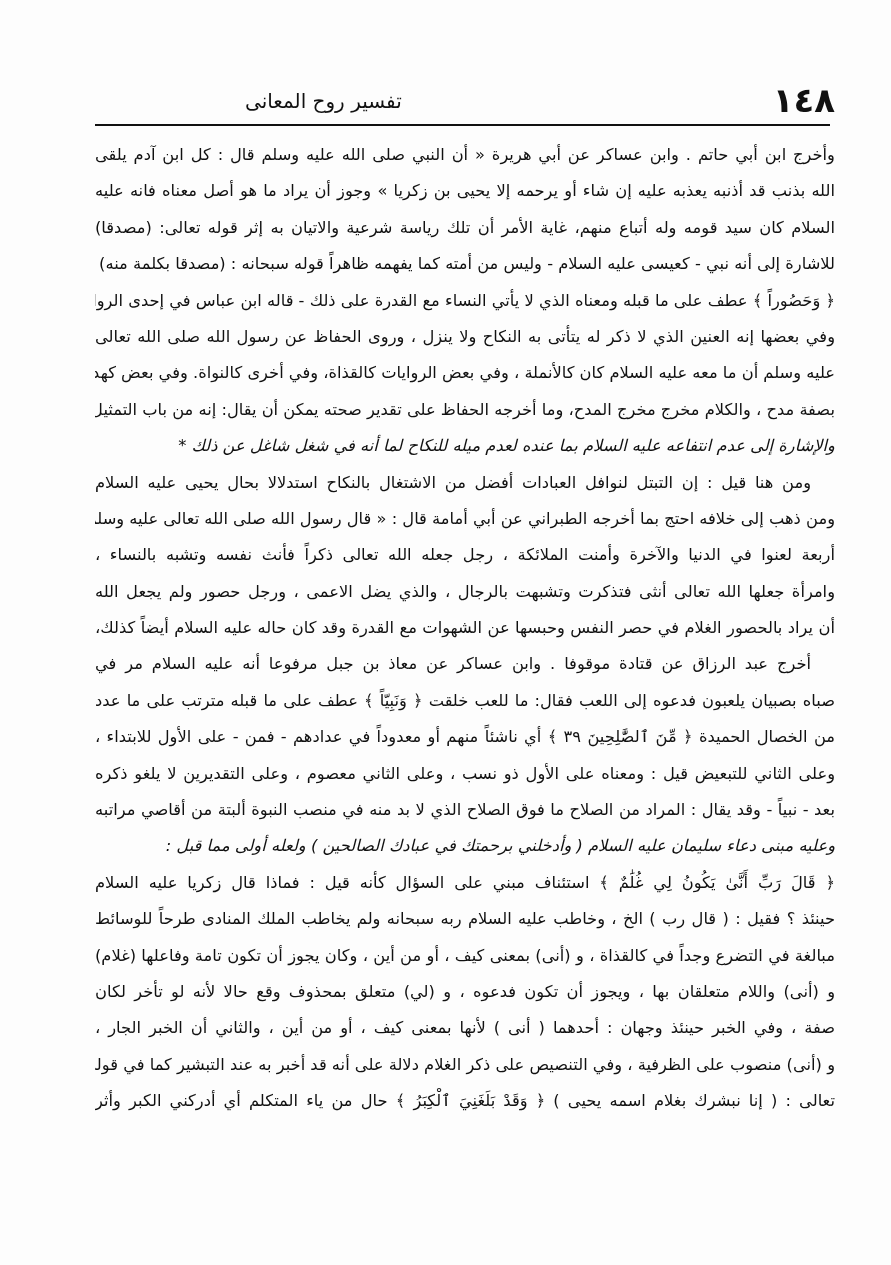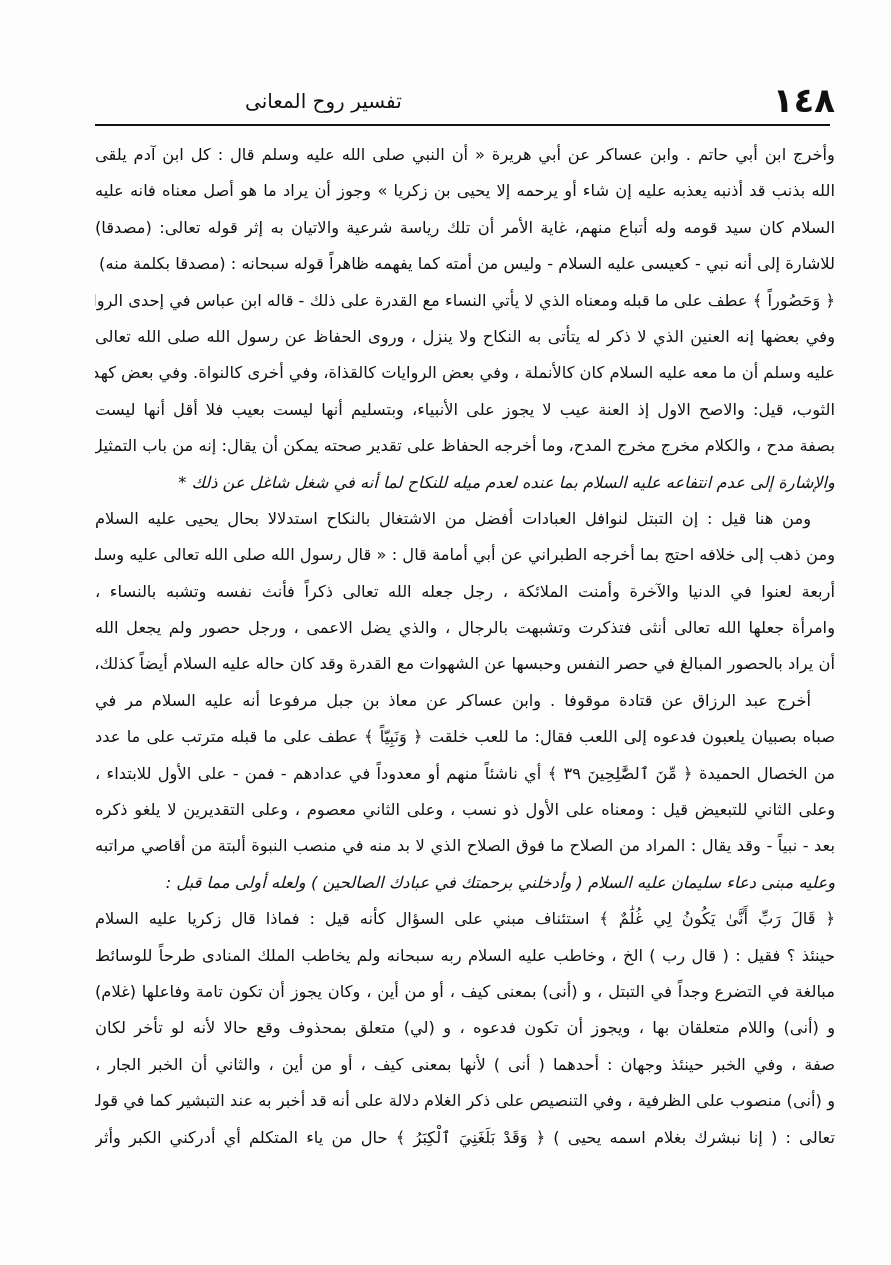--- a/index.html
+++ b/index.html
@@ -27,35 +27,34 @@
   <div class="rule"></div>
 
   <div class="body-text">
     <div class="line">وأخرج ابن أبي حاتم . وابن عساكر عن أبي هريرة « أن النبي صلى الله عليه وسلم قال : كل ابن آدم يلقى</div>
     <div class="line">الله بذنب قد أذنبه يعذبه عليه إن شاء أو يرحمه إلا يحيى بن زكريا » وجوز أن يراد ما هو أصل معناه فانه عليه</div>
     <div class="line">السلام كان سيد قومه وله أتباع منهم، غاية الأمر أن تلك رياسة شرعية والاتيان به إثر قوله تعالى: (مصدقا)</div>
     <div class="line">للاشارة إلى أنه نبي - كعيسى عليه السلام - وليس من أمته كما يفهمه ظاهراً قوله سبحانه : (مصدقا بكلمة منه) *</div>
     <div class="line">﴿ وَحَصُوراً ﴾ عطف على ما قبله ومعناه الذي لا يأتي النساء مع القدرة على ذلك - قاله ابن عباس في إحدى الروايات عنه -</div>
     <div class="line">وفي بعضها إنه العنين الذي لا ذكر له يتأتى به النكاح ولا ينزل ، وروى الحفاظ عن رسول الله صلى الله تعالى</div>
     <div class="line">عليه وسلم أن ما معه عليه السلام كان كالأنملة ، وفي بعض الروايات كالقذاة، وفي أخرى كالنواة. وفي بعض كهدبة</div>
-    <div class="line">الثوب، قيل: والاصح الاول إذ العنة عيب لا يجوز على الأنبياء، وبتسليم أنها ليست بعيب فلا أقل أنها ليست</div>
     <div class="line">بصفة مدح ، والكلام مخرج مخرج المدح، وما أخرجه الحفاظ على تقدير صحته يمكن أن يقال: إنه من باب التمثيل</div>
     <div class="line last">والإشارة إلى عدم انتفاعه عليه السلام بما عنده لعدم ميله للنكاح لما أنه في شغل شاغل عن ذلك *</div>
     <div class="line indent">ومن هنا قيل : إن التبتل لنوافل العبادات أفضل من الاشتغال بالنكاح استدلالا بحال يحيى عليه السلام</div>
     <div class="line">ومن ذهب إلى خلافه احتج بما أخرجه الطبراني عن أبي أمامة قال : « قال رسول الله صلى الله تعالى عليه وسلم :</div>
     <div class="line">أربعة لعنوا في الدنيا والآخرة وأمنت الملائكة ، رجل جعله الله تعالى ذكراً فأنث نفسه وتشبه بالنساء ،</div>
     <div class="line">وامرأة جعلها الله تعالى أنثى فتذكرت وتشبهت بالرجال ، والذي يضل الاعمى ، ورجل حصور ولم يجعل الله</div>
-    <div class="line">أن يراد بالحصور المبالغ في حصر النفس وحبسها عن الشهوات مع القدرة وقد كان حاله عليه السلام أيضاً كذلك،</div>
+    <div class="line">أن يراد بالحصور الغلام في حصر النفس وحبسها عن الشهوات مع القدرة وقد كان حاله عليه السلام أيضاً كذلك،</div>
     <div class="line indent">أخرج عبد الرزاق عن قتادة موقوفا . وابن عساكر عن معاذ بن جبل مرفوعا أنه عليه السلام مر في</div>
     <div class="line">صباه بصبيان يلعبون فدعوه إلى اللعب فقال: ما للعب خلقت ﴿ وَنَبِيّاً ﴾ عطف على ما قبله مترتب على ما عدد</div>
     <div class="line">من الخصال الحميدة ﴿ مِّنَ ٱلصَّٰلِحِينَ ٣٩ ﴾ أي ناشئاً منهم أو معدوداً في عدادهم - فمن - على الأول للابتداء ،</div>
     <div class="line">وعلى الثاني للتبعيض قيل : ومعناه على الأول ذو نسب ، وعلى الثاني معصوم ، وعلى التقديرين لا يلغو ذكره</div>
     <div class="line">بعد - نبياً - وقد يقال : المراد من الصلاح ما فوق الصلاح الذي لا بد منه في منصب النبوة ألبتة من أقاصي مراتبه</div>
     <div class="line last">وعليه مبنى دعاء سليمان عليه السلام ( وأدخلني برحمتك في عبادك الصالحين ) ولعله أولى مما قبل :</div>
     <div class="line">﴿ قَالَ رَبِّ أَنَّىٰ يَكُونُ لِي غُلَٰمٌ ﴾ استئناف مبني على السؤال كأنه قيل : فماذا قال زكريا عليه السلام</div>
     <div class="line">حينئذ ؟ فقيل : ( قال رب ) الخ ، وخاطب عليه السلام ربه سبحانه ولم يخاطب الملك المنادى طرحاً للوسائط</div>
-    <div class="line">مبالغة في التضرع وجداً في التبتل ، و (أنى) بمعنى كيف ، أو من أين ، وكان يجوز أن تكون تامة وفاعلها (غلام)</div>
+    <div class="line">مبالغة في التضرع وجداً في كالقذاة ، و (أنى) بمعنى كيف ، أو من أين ، وكان يجوز أن تكون تامة وفاعلها (غلام)</div>
     <div class="line">و (أنى) واللام متعلقان بها ، ويجوز أن تكون فدعوه ، و (لي) متعلق بمحذوف وقع حالا لأنه لو تأخر لكان</div>
     <div class="line">صفة ، وفي الخبر حينئذ وجهان : أحدهما ( أنى ) لأنها بمعنى كيف ، أو من أين ، والثاني أن الخبر الجار ،</div>
     <div class="line">و (أنى) منصوب على الظرفية ، وفي التنصيص على ذكر الغلام دلالة على أنه قد أخبر به عند التبشير كما في قوله</div>
     <div class="line">تعالى : ( إنا نبشرك بغلام اسمه يحيى ) ﴿ وَقَدْ بَلَغَنِيَ ٱلْكِبَرُ ﴾ حال من ياء المتكلم أي أدركني الكبر وأثر</div>
   </div>
 </div>
 
 </body></html>

